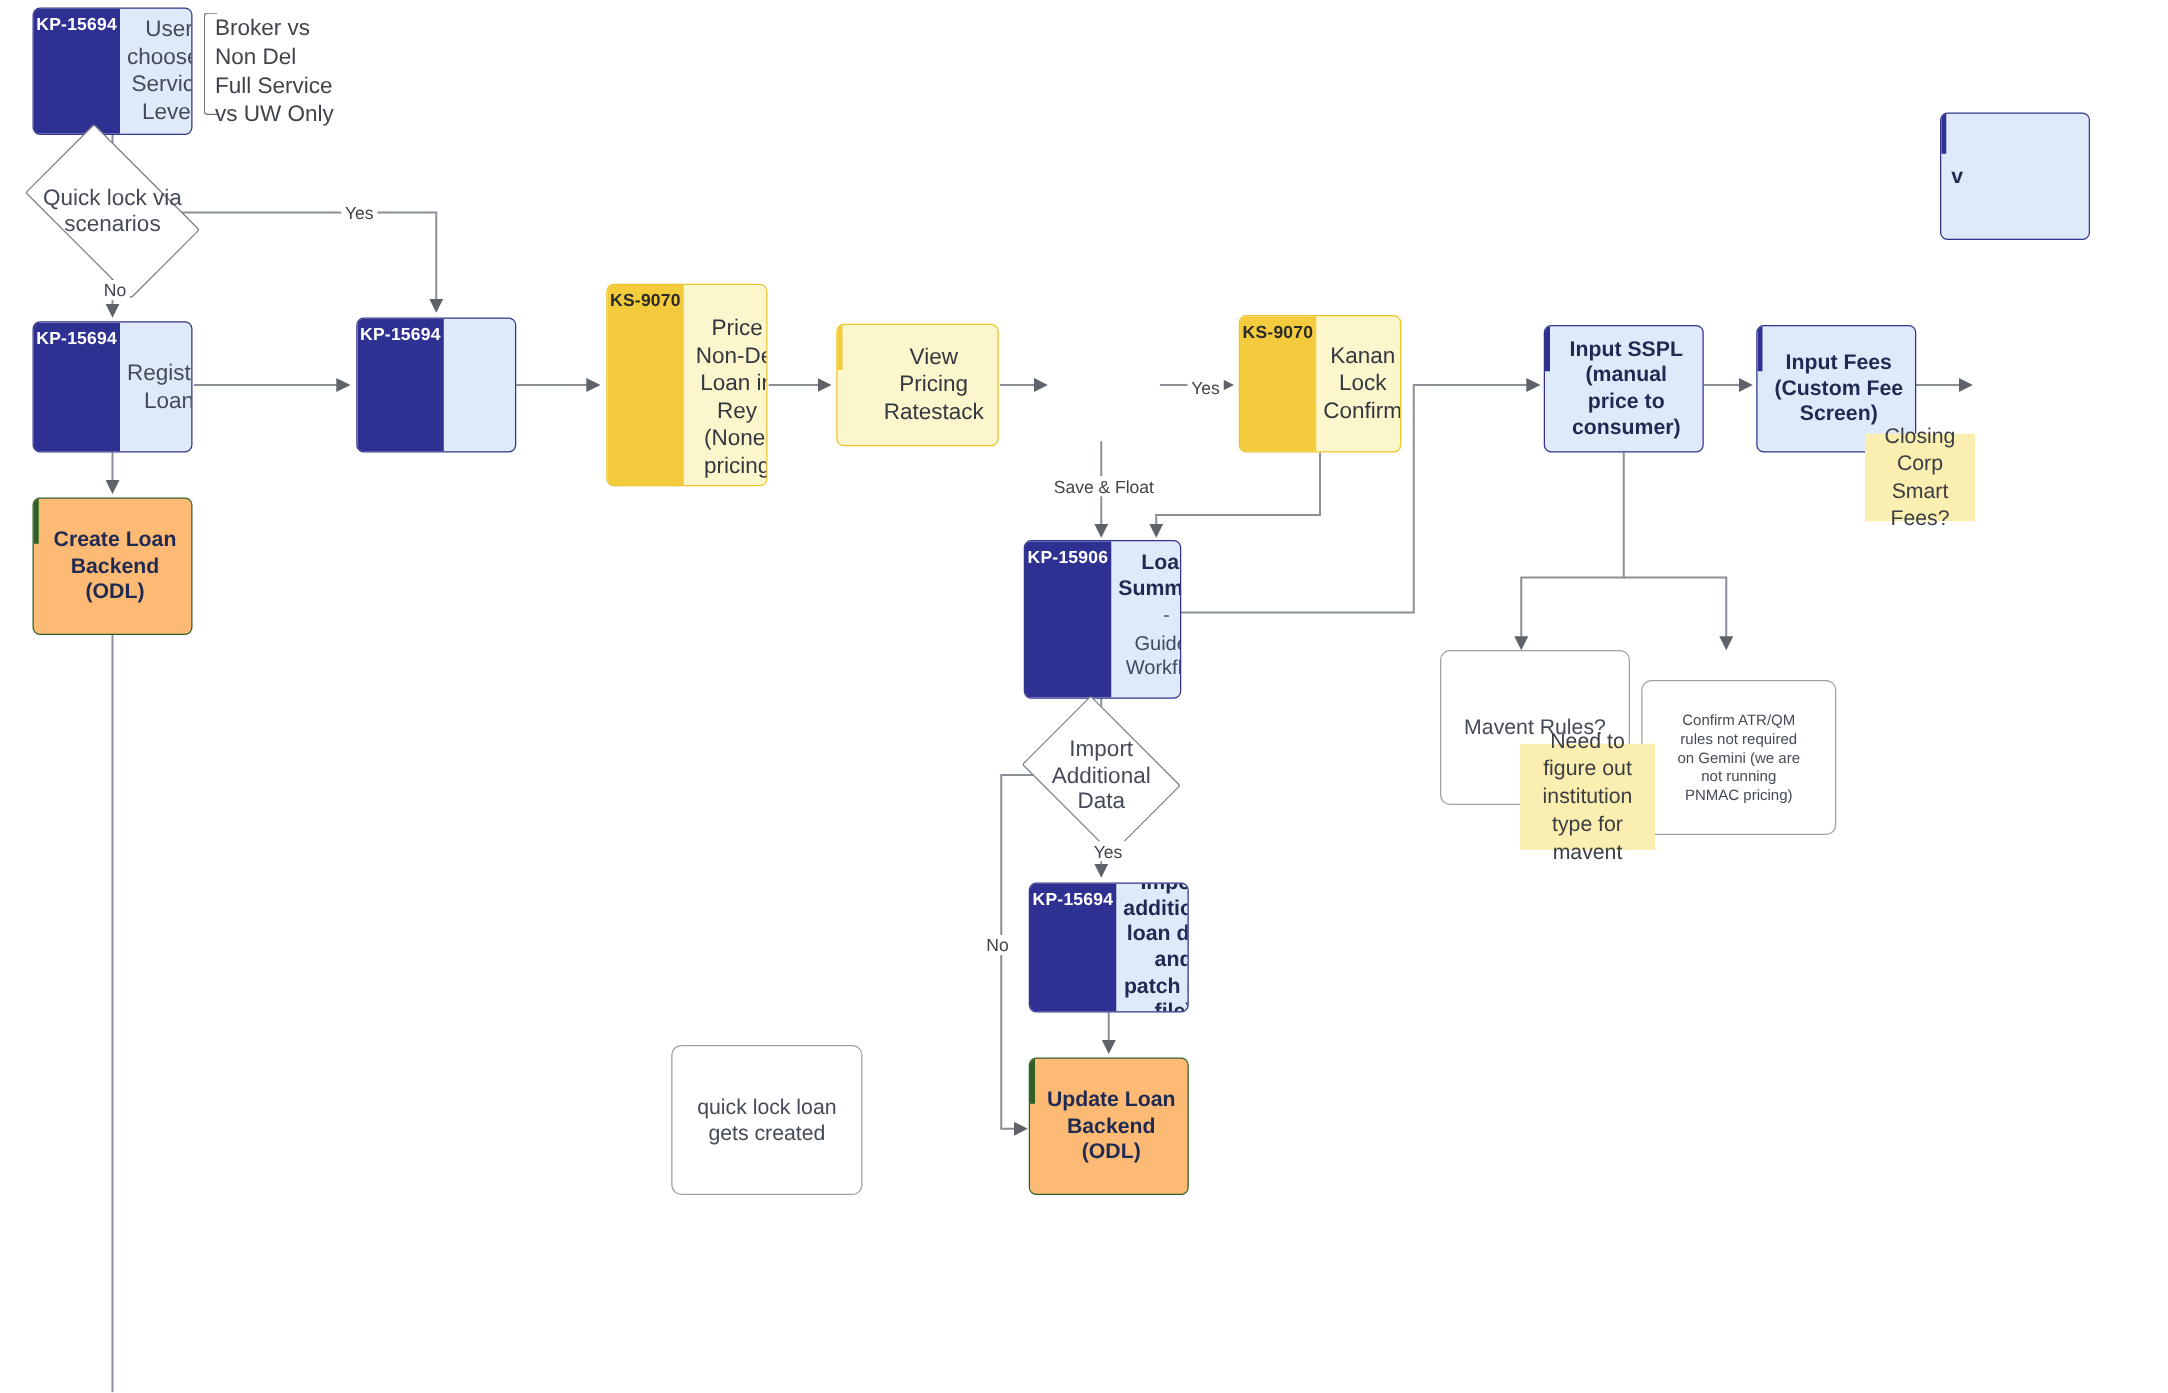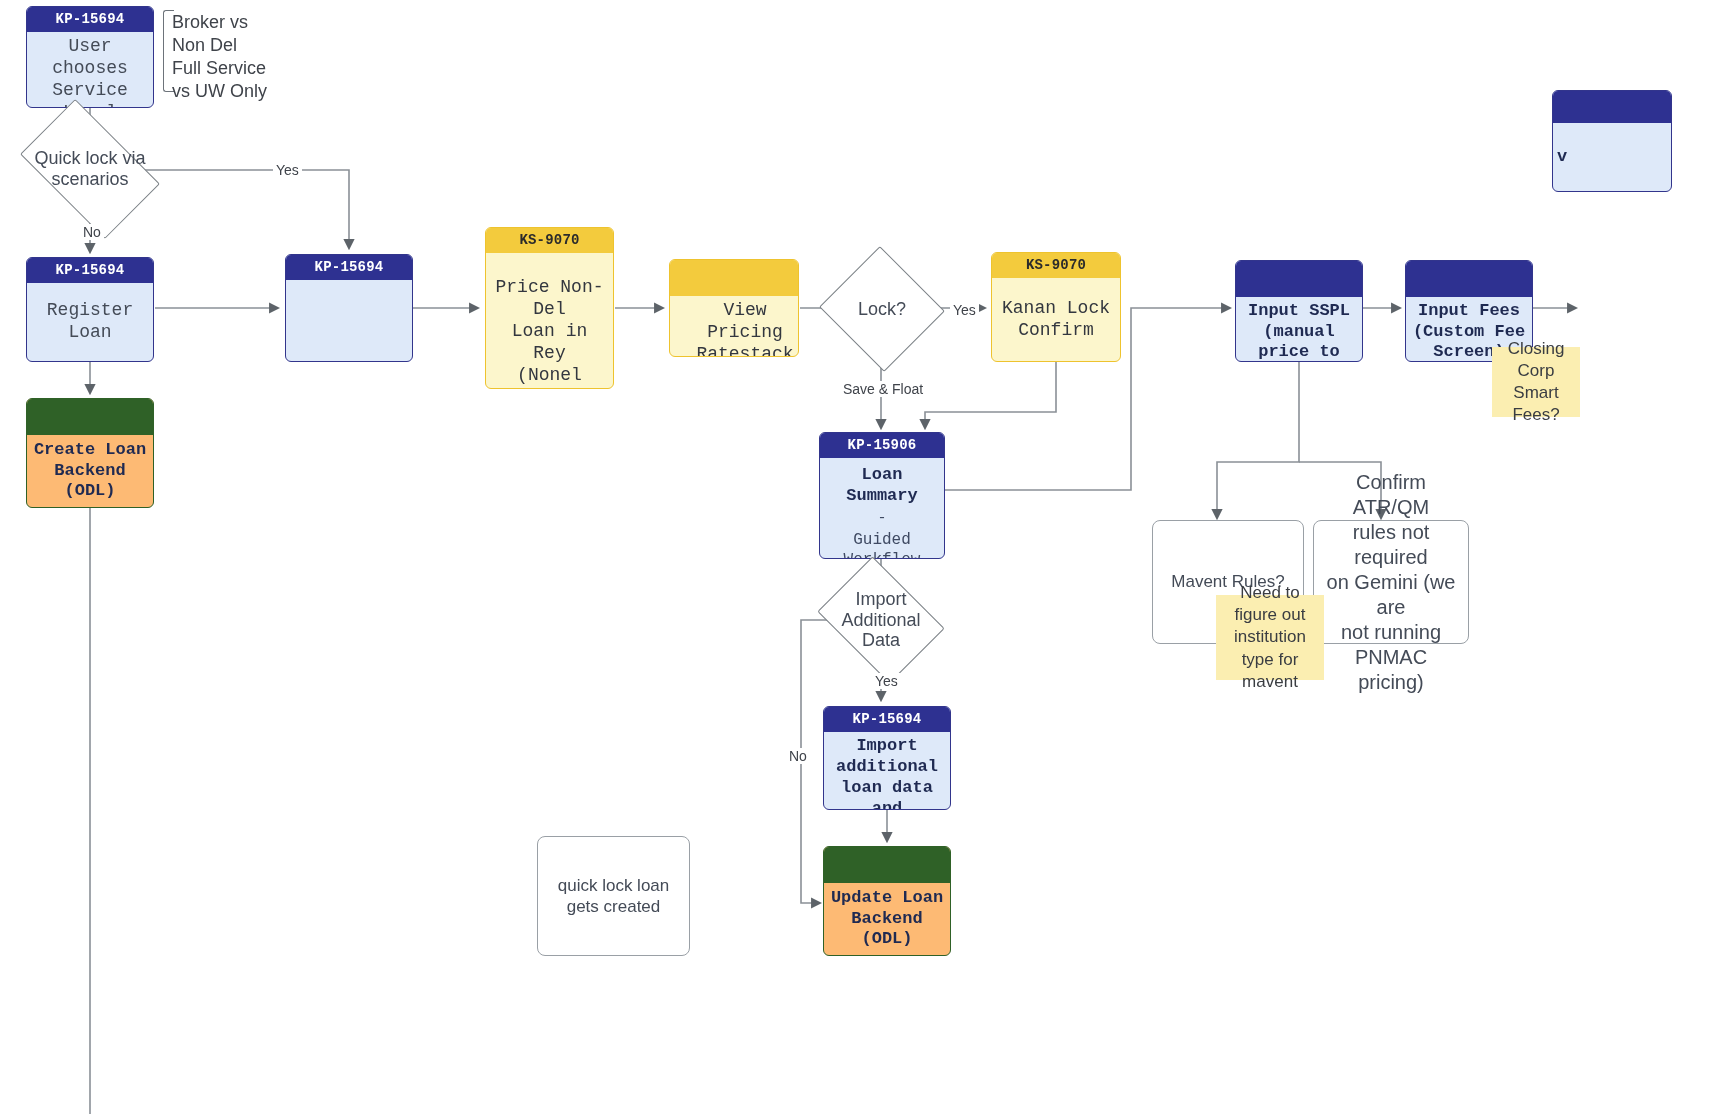--- a/index.html
+++ b/index.html
@@ -14,23 +14,22 @@
     height: 1114px;
     background: #ffffff;
     overflow: hidden;
   }
   
   .node {
     position: absolute;
     box-sizing: border-box;
     border-radius: 6px;
     display: flex;
-    flex-direction: column;
+    flex-direction: row;
     overflow: hidden;
-    font-family: Liberation Mono, monospace;
   }
   .node .hdr {
     flex: 0 0 auto;
     text-align: center;
     font-size: 14px;
     font-weight: bold;
     letter-spacing: .2px;
     padding: 5px 2px 5px 2px;
     line-height: 1.1;
   }
@@ -231,24 +230,20 @@
 Kanan -
 purchase price)</div>
   </div>
 
   <div class="node n-yellow" style="left:669px; top:259px; width:130px; height:98px;">
     <div class="hdr" style="height:26px;"></div>
     <div class="bdy" style="white-space:pre-line;padding-left:28px;">View Pricing
 Ratestack</div>
   </div>
 
-  <div class="diamond" style="left:836px; top:266px; width:92px; height:86px;">
-    <div class="dshape"></div>
-    <div class="dtext">Lock?</div>
-  </div>
   <div class="edge-label" style="left:950px; top:302px;">Yes</div>
   <div class="edge-label" style="left:840px; top:381px;">Save &amp; Float</div>
 
   <div class="node n-yellow" style="left:991px; top:252px; width:130px; height:110px;">
     <div class="hdr">KS-9070</div>
     <div class="bdy" style="white-space:pre-line;">Kanan Lock
 Confirm</div>
   </div>
 
   <div class="node n-blue" style="left:819px; top:432px; width:126px; height:127px;">
@@ -299,21 +294,21 @@
 Screen)</div>
   </div>
 
   <div class="node n-blue" style="left:1552px; top:90px; width:120px; height:102px;">
     <div class="hdr" style="height:22px;"></div>
     <div class="bdy" style="justify-content:flex-start; padding-left:4px;">v</div>
   </div>
 
   <div class="n-plain" style="position:absolute; left:1152px; top:520px; width:130px; height:110px;">Mavent Rules?</div>
 
-  <div class="n-plain" style="position:absolute; left:1313px; top:520px; width:134px; height:110px; white-space:pre-line; font-size:20px;text-align:center;">Confirm ATR/QM
+  <div class="n-plain" style="position:absolute; left:1313px; top:544px; width:134px; height:110px; white-space:pre-line; font-size:12px;text-align:center;">Confirm ATR/QM
 rules not required
 on Gemini (we are
 not running
 PNMAC pricing)</div>
 
   <div class="sticky" style="left:1492px; top:347px; width:88px; height:70px; white-space:pre-line;">Closing
 Corp Smart
 Fees?</div>
 
   <div class="sticky" style="left:1216px; top:595px; width:108px; height:85px; white-space:pre-line;">Need to

